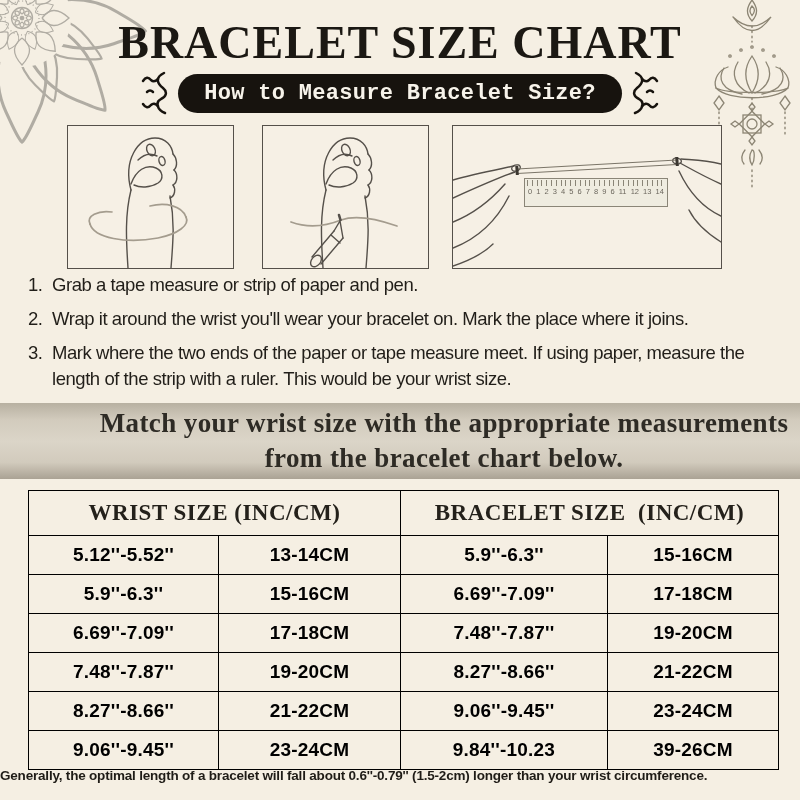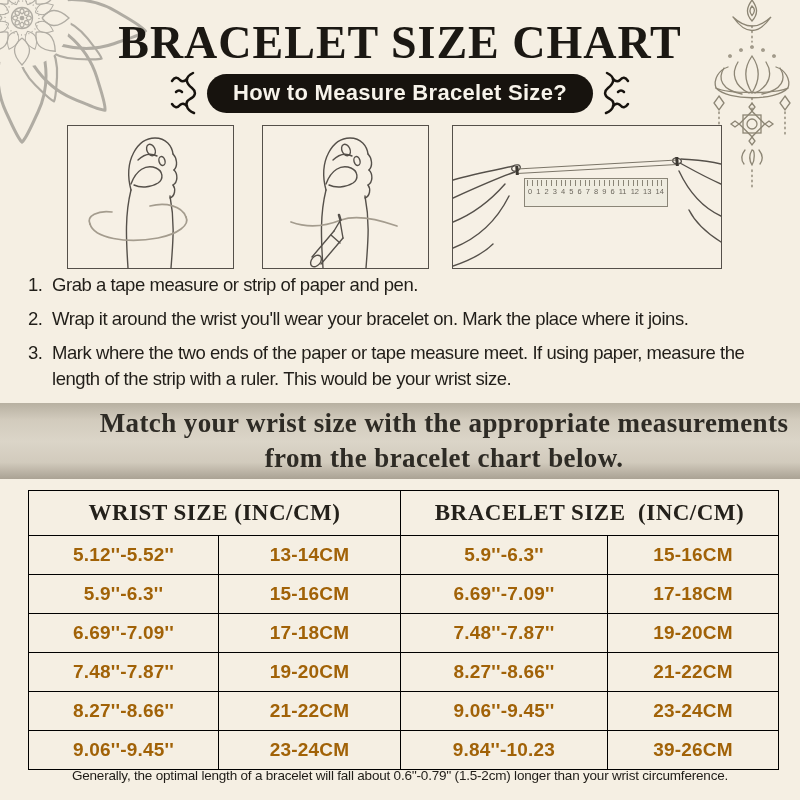--- a/index.html
+++ b/index.html
@@ -12,21 +12,21 @@
   .lotus{position:absolute;left:700px;top:0;width:104px;height:215px;pointer-events:none;}
 
   
   .title{position:absolute;top:16px;left:0;width:800px;text-align:center;margin:0;
          font-family:"Liberation Serif",serif;font-weight:700;font-size:46px;
          letter-spacing:1px;color:#1b1813;}
   .pill-row{position:absolute;top:70px;left:0;width:800px;display:flex;
             justify-content:center;align-items:center;gap:10px;}
   .pill{background:#17130e;color:#f7f3ea;border-radius:20px;height:39px;
         display:flex;align-items:center;padding:0 26px;
-        font-family:Liberation Sans, sans-serif;font-weight:700;font-size:22px;letter-spacing:.3px;}
+        font-family:Liberation Mono, monospace;font-weight:700;font-size:22px;letter-spacing:.3px;}
   .squig{width:27px;height:46px;}
 
   
   .illus-box{position:absolute;top:125px;height:142px;border:1px solid #55504a;
              background:#f6f0e5;}
   .box1{left:67px;width:165px;}
   .box2{left:262px;width:165px;}
   .box3{left:452px;width:268px;}
   .illus-box svg{position:absolute;inset:0;}
 
@@ -51,25 +51,25 @@
         font-family:"Liberation Serif",serif;font-weight:700;font-size:27px;line-height:35px;
         color:#2e2b25;white-space:pre-line;letter-spacing:.4px;padding-left:44px;}
 
   
   table.size-table{position:absolute;top:490px;left:28px;width:750px;
         border-collapse:collapse;table-layout:fixed;}
   .size-table th,.size-table td{border:1px solid #000000;text-align:center;padding:0;}
   .size-table th{height:44px;font-family:"Liberation Serif",serif;font-weight:700;
         font-size:23px;letter-spacing:.5px;color:#24211b;white-space:pre;}
   .size-table td{height:38px;font-family:"Liberation Sans",sans-serif;font-weight:700;
-        font-size:19px;letter-spacing:.2px;color:#a16207;}
-
-  
-  .footnote{position:absolute;top:768px;left:0;width:800px;text-align:center;
-        font-weight:400;font-size:13.5px;letter-spacing:-0.2px;color:#1f1c17;white-space:nowrap;}
+        font-size:19px;letter-spacing:.2px;color:#000000;}
+
+  
+  .footnote{position:absolute;top:768px;left:0;width:800px;text-align:left;
+        font-weight:700;font-size:13.5px;letter-spacing:-0.2px;color:#1f1c17;white-space:nowrap;}
 
   .ink{stroke:#55504a;stroke-width:1.4;fill:none;stroke-linecap:round;}
   .string{stroke:#a49c8e;stroke-width:1.7;fill:none;stroke-linecap:round;}
   .orn{stroke:#8c8574;stroke-width:1.3;fill:none;stroke-linecap:round;}
   .dots{stroke:#8c8574;stroke-width:1.4;fill:none;stroke-dasharray:1.5 3.6;stroke-linecap:round;}
   .mnd{stroke:#b0aca3;fill:none;}
 </style>
 </head>
 <body>
 

